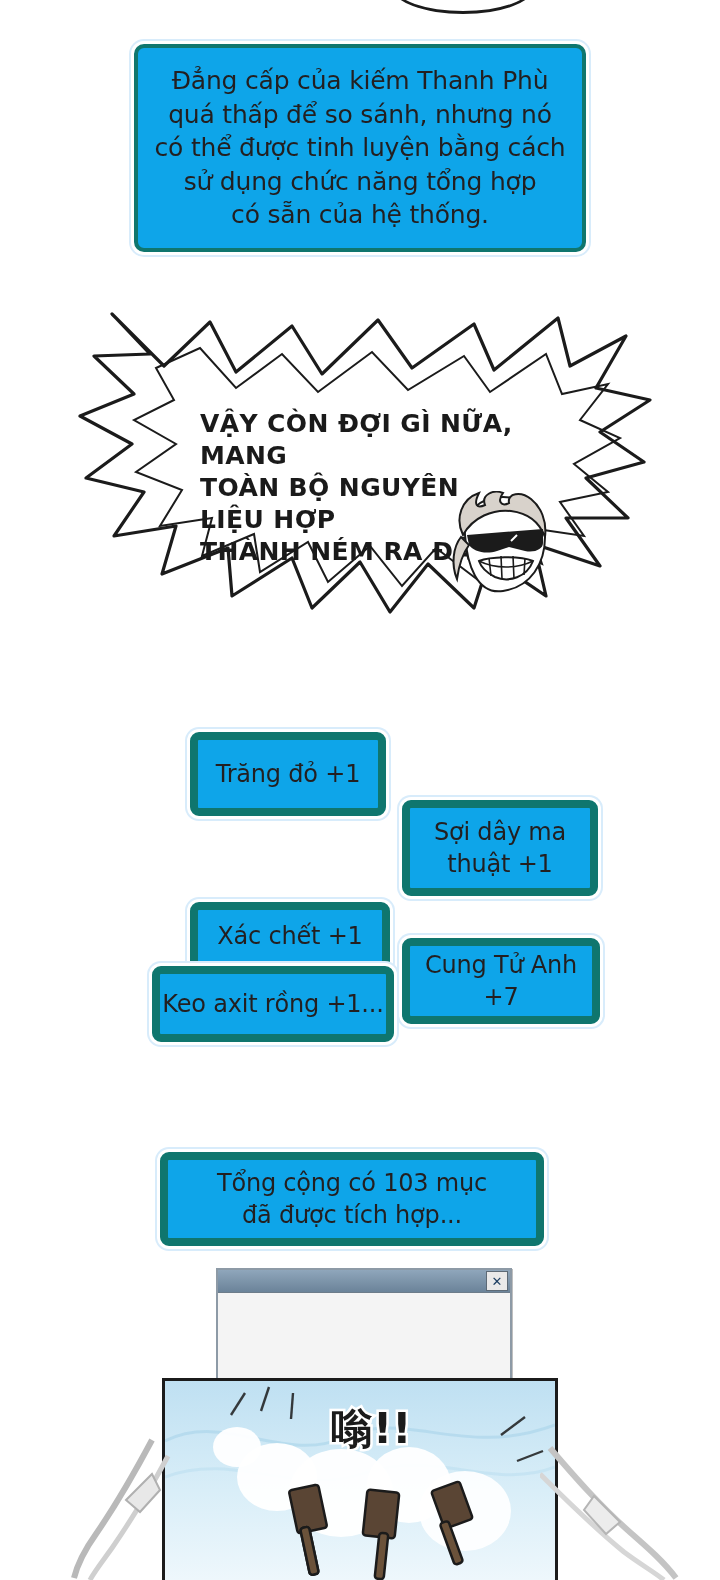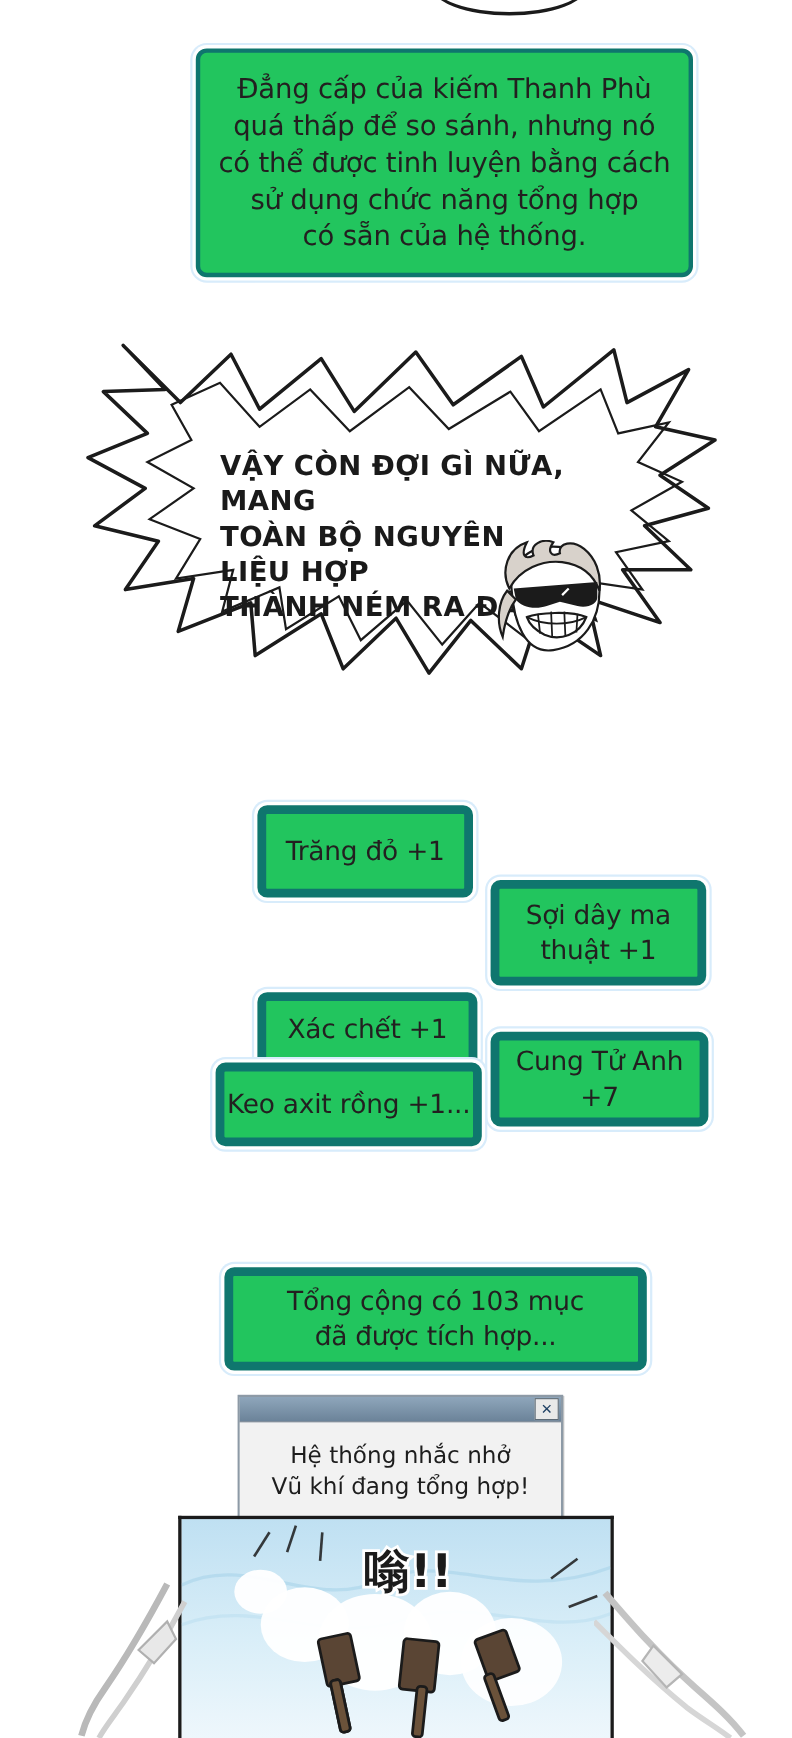--- a/index.html
+++ b/index.html
@@ -12,32 +12,31 @@
     height: 1580px;
     position: relative;
     overflow: hidden;
     font-family: "DejaVu Sans", sans-serif;
   }
 
   
   .sys-box {
     position: absolute;
     box-sizing: border-box;
-    background: #22c55e;
+    background: #0ea5e9;
     border: 8px solid #0f766e;
     border-radius: 9px;
     box-shadow: 0 0 0 3px #ffffff, 0 0 0 5px #d8ecfb;
     display: flex;
     align-items: center;
     justify-content: center;
     text-align: center;
     color: #231f20;
     line-height: 1.34;
     letter-spacing: -0.2px;
-    margin-left: 44px;
   }
   .sys-box .txt { display: block; white-space: pre-line; }
 
   
   #narration {
     left: 134px;
     top: 44px;
     width: 452px;
     height: 208px;
     font-size: 25px;
@@ -249,22 +248,20 @@
 
 <div class="sys-box" id="total-box">
   <span class="txt">Tổng cộng có 103 mục
 đã được tích hợp...</span>
 </div>
 
 <div id="alert-window">
   <div id="alert-titlebar">
     <div id="alert-close">✕</div>
   </div>
-  <div id="alert-body">Hệ thống nhắc nhở
-Vũ khí đang tổng hợp!</div>
 </div>
 
 <div id="bottom-panel">
   <svg width="390" height="200" viewBox="0 0 390 200" fill="none" xmlns="http://www.w3.org/2000/svg">
 
     <path d="M0 60 C60 30 120 84 180 56 C240 28 300 78 390 44" stroke="#a8d3ea" stroke-width="3" fill="none" opacity="0.6"></path>
     <path d="M0 96 C70 70 130 116 200 92 C270 68 330 110 390 86" stroke="#bcdff0" stroke-width="3" fill="none" opacity="0.6"></path>
 
     <ellipse cx="72" cy="66" rx="24" ry="20" fill="#ffffff" opacity="0.95"></ellipse>
     <ellipse cx="112" cy="96" rx="40" ry="34" fill="#ffffff" opacity="0.95"></ellipse>

